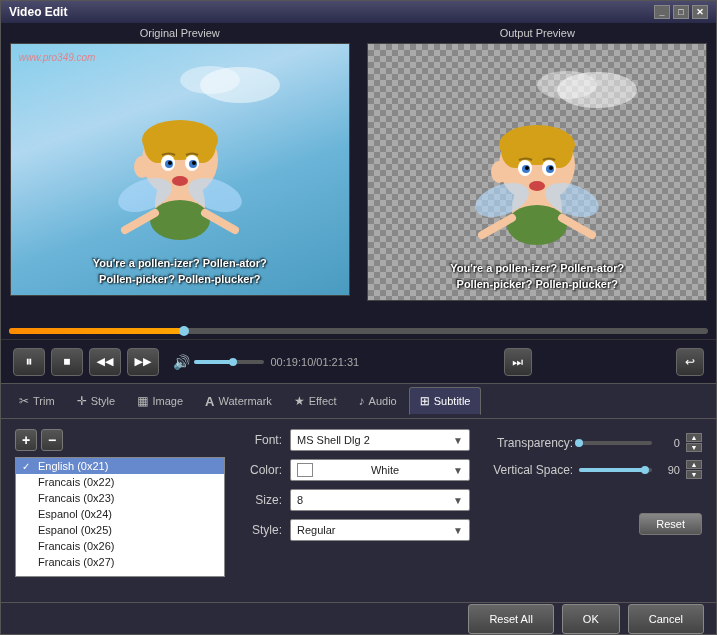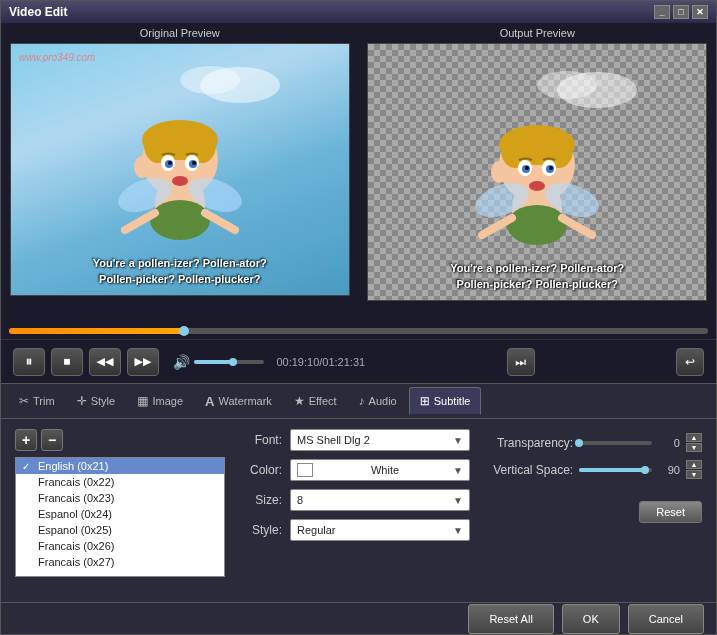--- a/index.html
+++ b/index.html
@@ -190,21 +190,20 @@
       background: #87ceeb;
       border-radius: 50%;
       position: absolute;
       top: -2px;
       left: 55%;
       transform: translateX(-50%);
     }
     .time-display {
       color: #aaa;
       font-size: 11px;
-      margin-left: 6px;
     }
     .skip-btn {
       width: 28px;
       height: 28px;
       background: linear-gradient(to bottom, #555, #333);
       border: 1px solid #666;
       border-radius: 4px;
       cursor: pointer;
       display: flex;
       align-items: center;
@@ -395,21 +394,21 @@
       background: #555;
       border: 1px solid #777;
       display: flex;
       align-items: center;
       justify-content: center;
       font-size: 7px;
       color: white;
       cursor: pointer;
     }
     .reset-btn {
-      margin-top: 8px;
+      margin-top: 20px;
       align-self: flex-end;
       padding: 4px 16px;
       background: linear-gradient(to bottom, #888, #555);
       border: 1px solid #777;
       border-radius: 3px;
       color: white;
       cursor: pointer;
       font-size: 11px;
     }
     .bottom-bar {

